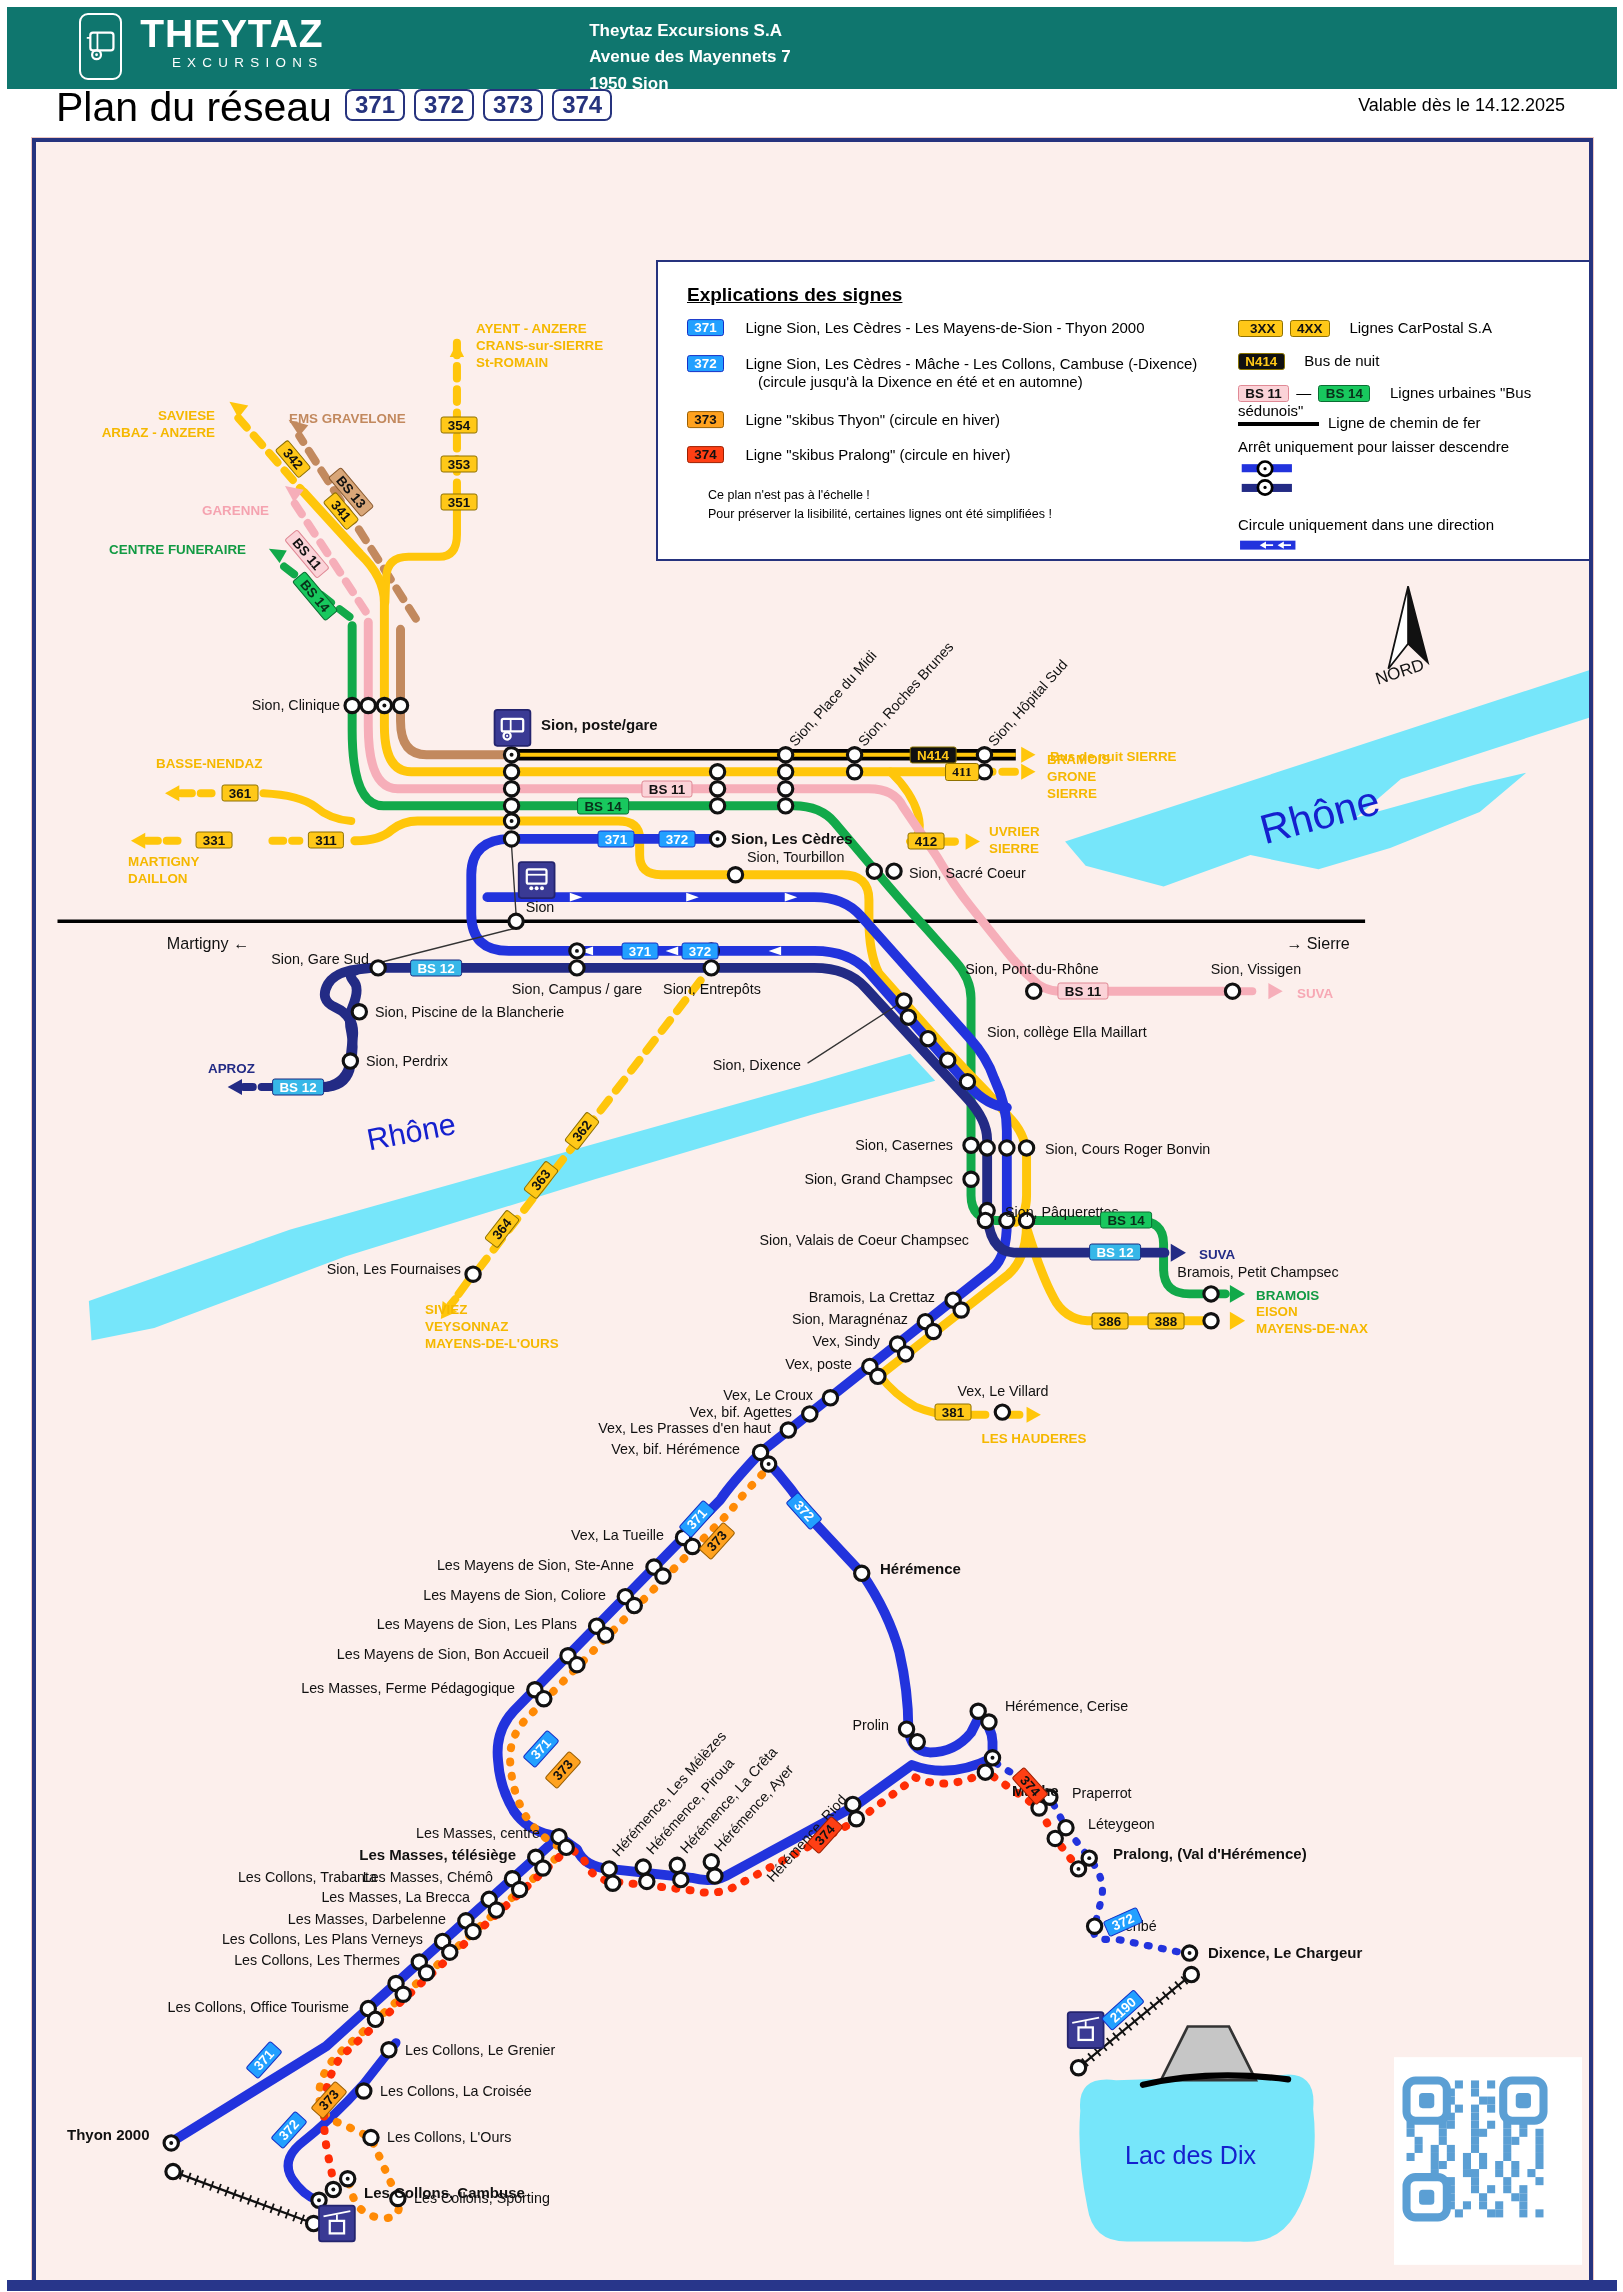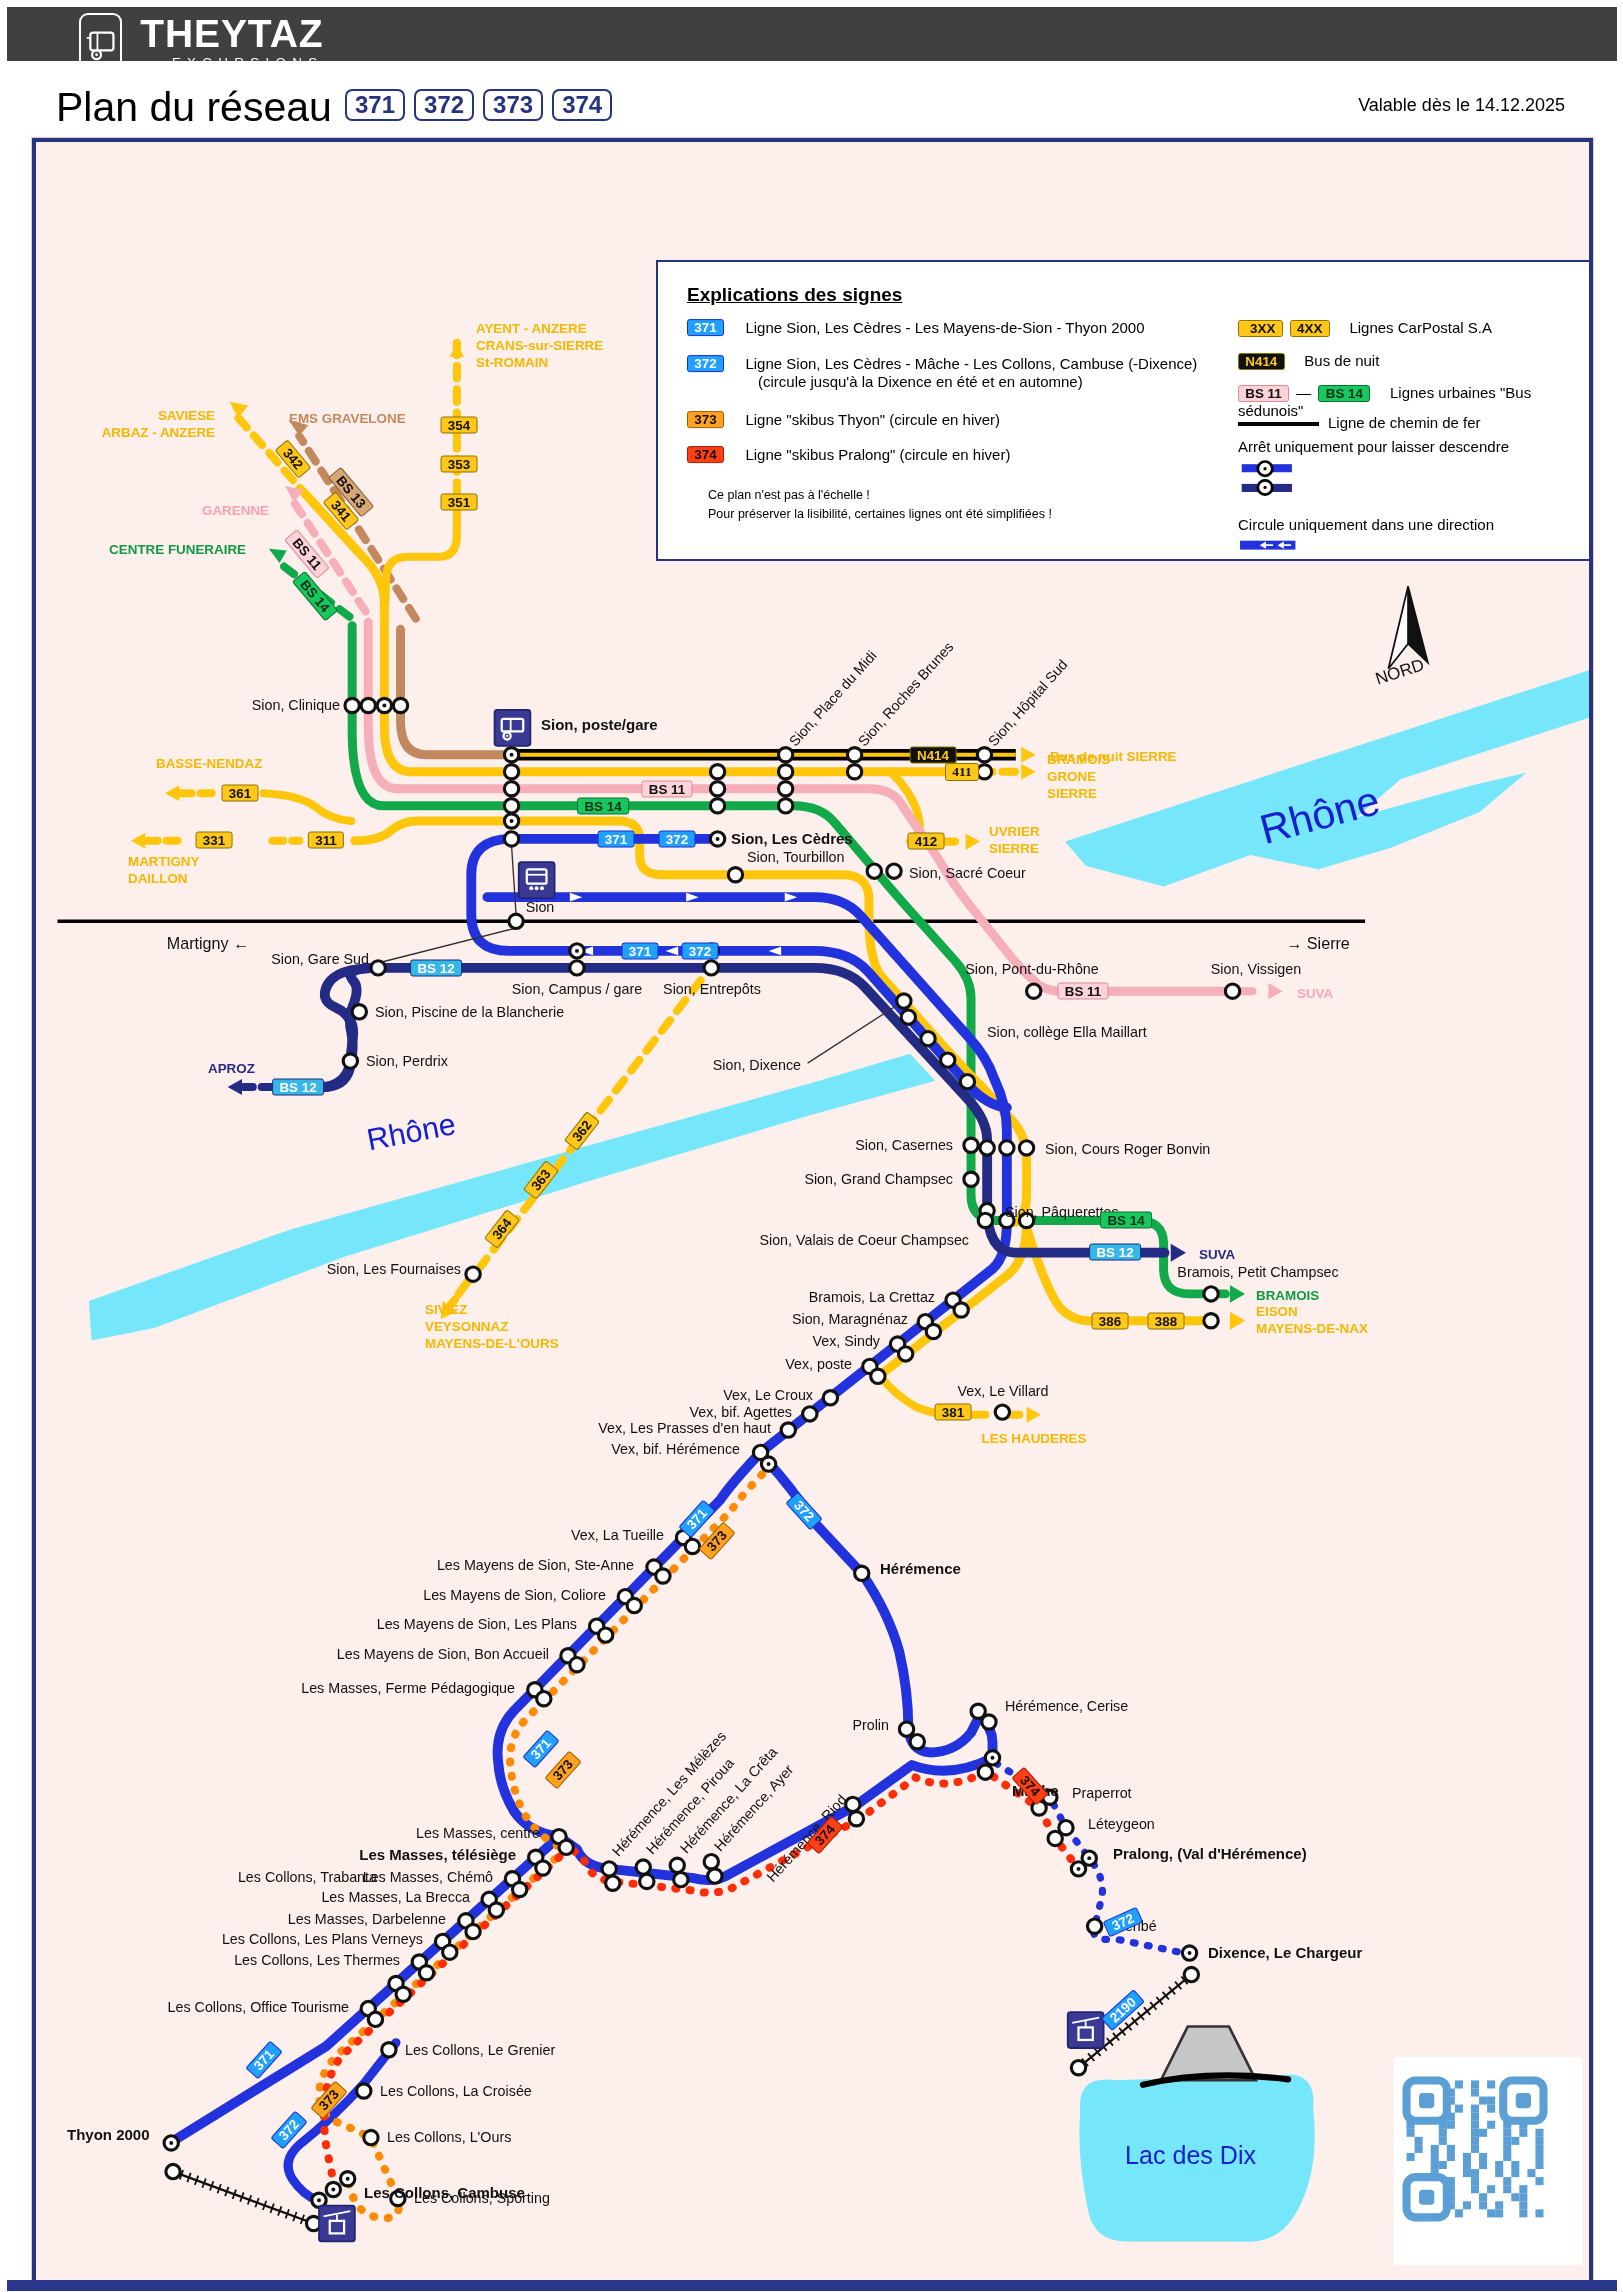--- a/index.html
+++ b/index.html
@@ -1,18 +1,18 @@
 <!DOCTYPE html>
 <html style="font-size:14.3px"><head>
 <meta charset="utf-8">
 <style>
   html,body{margin:0;padding:0;background:#fff;}
   #page{position:relative;width:1624px;height:2293px;background:#fff;font-family:"Liberation Sans",sans-serif;overflow:hidden;}
   
-  #topbar{position:absolute;left:7.2px;top:7.2px;right:7.2px;height:54px;background:#404040;padding-left:37px;}
+  #topbar{position:absolute;left:7.2px;top:7.2px;right:7.2px;height:82px;background:#0f766e;padding-left:37px;}
   #logobox{position:absolute;left:72px;top:5.4px;width:39px;height:63px;border:2.7px solid #fff;border-radius:9px;}
   #logobox svg{position:absolute;left:3.6px;top:12.5px;}
   #logotxt{position:absolute;left:133px;top:7.2px;color:#fff;}
   #logoname{font-size:39px;font-weight:bold;letter-spacing:0.9px;line-height:1;}
   #logosub{font-size:13.4px;letter-spacing:6.3px;margin-top:1.8px;text-align:right;}
   .hcol{position:absolute;top:10.7px;color:#fff;font-weight:bold;font-size:17px;line-height:1.55;}
   #haddr{left:582px;}
   #hcontact{left:777px;}
   #hcontact .ic{display:inline-block;width:19.7px;text-align:center;margin-right:5.4px;}
   
@@ -59,20 +59,25 @@
         <rect x="6" y="6" width="26" height="20" rx="3" fill="none" stroke="#fff" stroke-width="2.5"></rect>
         <line x1="14" y1="6" x2="14" y2="26" stroke="#fff" stroke-width="2"></line>
         <line x1="2" y1="12" x2="6" y2="12" stroke="#fff" stroke-width="2"></line>
         <circle cx="13" cy="31" r="5" fill="none" stroke="#fff" stroke-width="2.5"></circle>
         <circle cx="13" cy="31" r="1.6" fill="#fff"></circle>
       </svg>
     </div>
     <div id="logotxt">
       <div id="logoname"><span>THEYTAZ</span></div>
       <div id="logosub">EXCURSIONS</div>
+    </div>
+    <div class="hcol" id="haddr">
+      <div>Theytaz Excursions S.A</div>
+      <div>Avenue des Mayennets 7</div>
+      <div>1950 Sion</div>
     </div>
   </div>
 
   <div id="titlerow">
     <div id="ptitle">Plan du réseau</div>
     <div id="tbadges"><span class="tbadge">371</span><span class="tbadge">372</span><span class="tbadge">373</span><span class="tbadge">374</span></div>
     <div id="valid">Valable dès le 14.12.2025</div>
   </div>
 
   <div id="panel">

